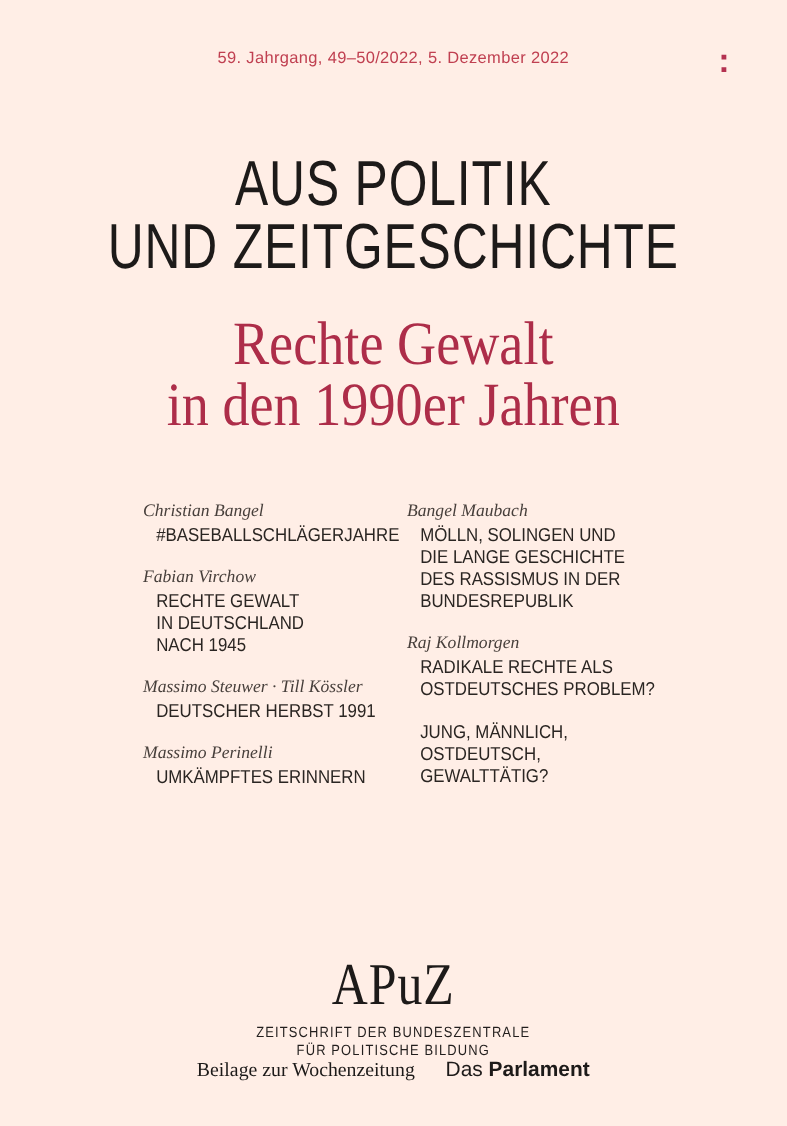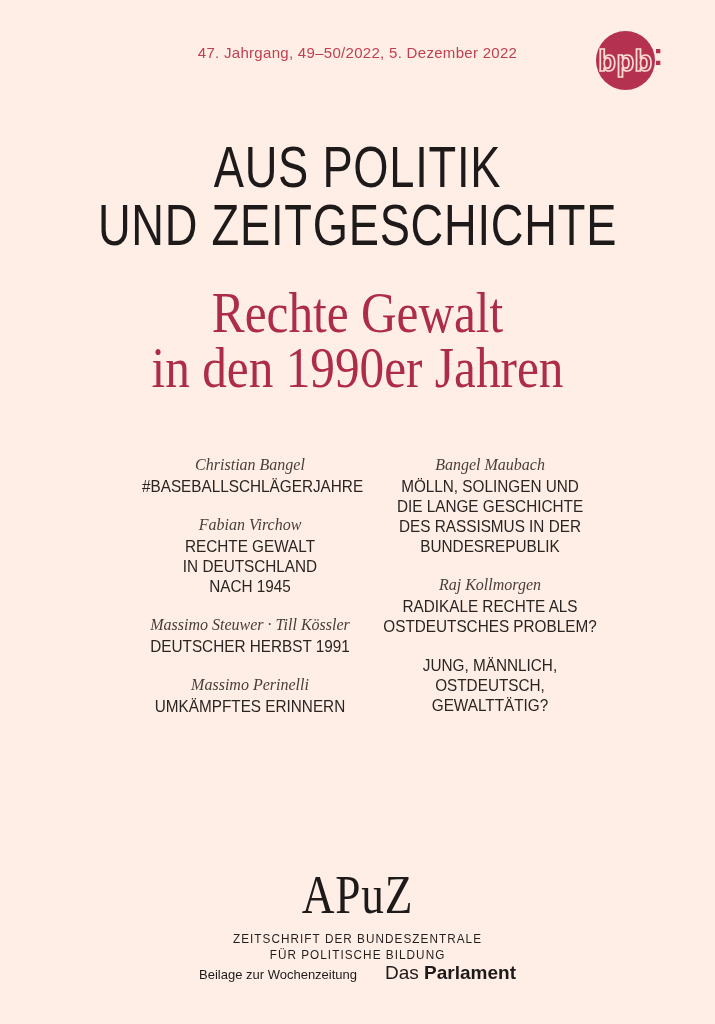--- a/index.html
+++ b/index.html
@@ -88,21 +88,21 @@
   }
   .issue-title span { display: block; }
 
   
   .contents {
     position: absolute;
     top: 456px; left: 130px;
     width: 480px;
     display: flex;
   }
-  .contents .col { width: 240px; text-align: center; }
+  .contents .col { width: 240px; }
   .entry { margin-bottom: 19px; }
   .entry-author {
     font-family: "Liberation Serif", serif;
     font-style: italic;
     font-size: 16px;
     line-height: 18px;
     color: #473f3b;
     margin-bottom: 3px;
   }
   .entry-title {
@@ -139,41 +139,38 @@
     transform-origin: 50% 0;
   }
   .footer-subtitle span { display: block; }
   .supplement {
     position: absolute;
     top: 962px; left: 0; right: 0;
     text-align: center;
     color: #1d1a19;
   }
   .supplement-prefix {
-    font-family: Liberation Sans, sans-serif;
-    font-size: 13px;
+    font-family: Liberation Serif, serif;
+    font-size: 18px;
   }
   .supplement-paper {
     font-family: "Liberation Sans", sans-serif;
     font-size: 19px;
     margin-left: 28px;
   }
   .supplement-paper .bold { font-weight: 700; }
 </style>
 </head>
 <body>
 
 <div class="page">
 
-  <div class="issue-line">47. Jahrgang, 49–50/2022, 5. Dezember 2022</div>
+  <div class="issue-line">59. Jahrgang, 49–50/2022, 5. Dezember 2022</div>
 
   <div class="bpb-logo">
-    <div class="bpb-circle">
-      <span class="bpb-text">bpb</span>
-    </div>
     <span class="bpb-colon">:</span>
   </div>
 
   <h1 class="masthead">
       <span>AUS POLITIK</span>
       <span>UND ZEITGESCHICHTE</span>
     </h1>
 
   <h2 class="issue-title">
       <span>Rechte Gewalt</span>

